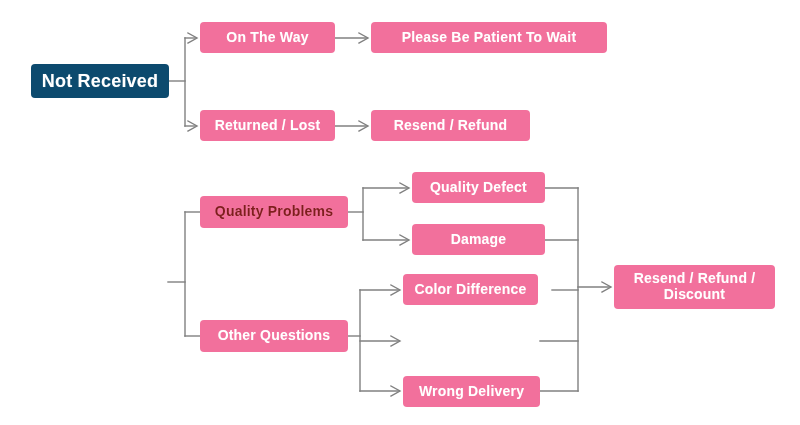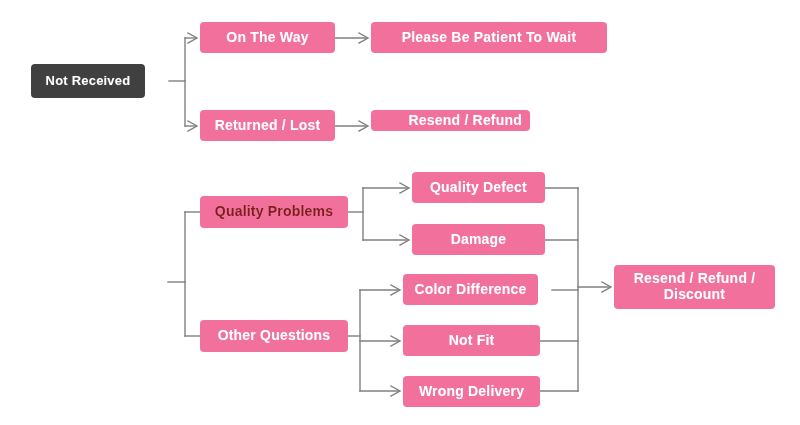--- a/index.html
+++ b/index.html
@@ -101,53 +101,50 @@
       <path d="M552,290 L578,290" stroke="#808080"></path>
       <path d="M540,341 L578,341" stroke="#808080"></path>
       <path d="M540,391 L578,391" stroke="#808080"></path>
       <path d="M578,188 L578,391" stroke="#808080"></path>
       <path d="M578,287 L610,287" stroke="#808080"></path>
       <path d="M602,282 L611,287 L602,292" stroke="#808080"></path>
 
     </g>
   </svg>
 
-  <div class="node" style="left: 31px; top: 64px; width: 114px; height: 34px; font-size: 13px; background: #404040; color: rgb(255, 255, 255);">
+  <div class="node" style="left: 31px; top: 64px; width: 138px; height: 34px; font-size: 18px; background: #0c4a6e; color: rgb(255, 255, 255);">
     <span class="node-label">Not Received</span>
   </div>
   <div class="node" style="left: 200px; top: 22px; width: 135px; height: 31px; font-size: 14px; background: rgb(242, 112, 156); color: rgb(255, 255, 255);">
     <span class="node-label">On The Way</span>
   </div>
   <div class="node" style="left: 371px; top: 22px; width: 236px; height: 31px; font-size: 14px; background: rgb(242, 112, 156); color: rgb(255, 255, 255);">
     <span class="node-label">Please Be Patient To Wait</span>
   </div>
   <div class="node" style="left: 200px; top: 110px; width: 135px; height: 31px; font-size: 14px; background: rgb(242, 112, 156); color: rgb(255, 255, 255);">
     <span class="node-label">Returned / Lost</span>
   </div>
-  <div class="node" style="left: 371px; top: 110px; width: 159px; height: 21px; font-size: 14px; background: rgb(242, 112, 156); color: rgb(255, 255, 255); justify-content: flex-end;">
+  <div class="node" style="left: 371px; top: 110px; width: 159px; height: 31px; font-size: 14px; background: rgb(242, 112, 156); color: rgb(255, 255, 255);">
     <span class="node-label">Resend / Refund</span>
   </div>
   <div class="node" style="left: 200px; top: 196px; width: 148px; height: 32px; font-size: 14px; background: rgb(242, 112, 156); color: #7f1d1d;">
     <span class="node-label">Quality Problems</span>
   </div>
   <div class="node" style="left: 412px; top: 172px; width: 133px; height: 31px; font-size: 14px; background: rgb(242, 112, 156); color: rgb(255, 255, 255);">
     <span class="node-label">Quality Defect</span>
   </div>
   <div class="node" style="left: 200px; top: 320px; width: 148px; height: 32px; font-size: 14px; background: rgb(242, 112, 156); color: rgb(255, 255, 255);">
     <span class="node-label">Other Questions</span>
   </div>
   <div class="node" style="left: 412px; top: 224px; width: 133px; height: 31px; font-size: 14px; background: rgb(242, 112, 156); color: rgb(255, 255, 255); text-align: center;">
     <span class="node-label">Damage</span>
   </div>
   <div class="node" style="left: 403px; top: 274px; width: 135px; height: 31px; font-size: 14px; background: rgb(242, 112, 156); color: rgb(255, 255, 255);">
     <span class="node-label">Color Difference</span>
   </div>
-  <div class="node" style="left: 403px; top: 325px; width: 137px; height: 31px; font-size: 14px; background: rgb(242, 112, 156); color: rgb(255, 255, 255);">
-    <span class="node-label">Not Fit</span>
-  </div>
   <div class="node" style="left: 403px; top: 376px; width: 137px; height: 31px; font-size: 14px; background: rgb(242, 112, 156); color: rgb(255, 255, 255);">
     <span class="node-label">Wrong Delivery</span>
   </div>
   <div class="node" style="left: 614px; top: 265px; width: 161px; height: 44px; font-size: 14px; background: rgb(242, 112, 156); color: rgb(255, 255, 255);">
     <span class="node-label">Resend / Refund /
 Discount</span>
   </div>
 
 </div>
 

